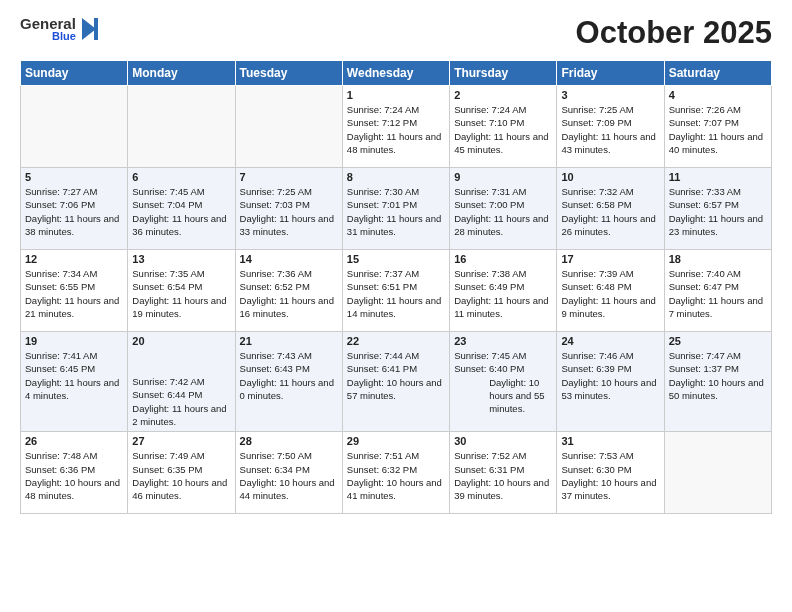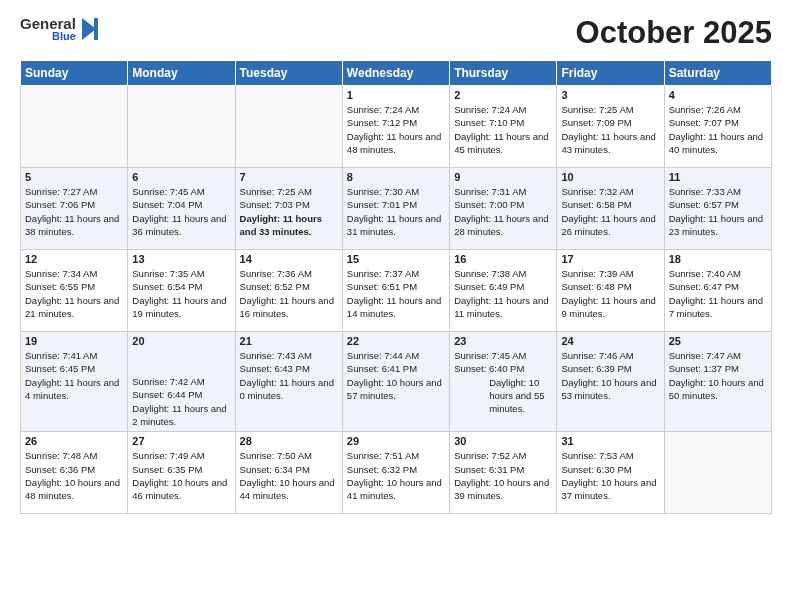--- a/index.html
+++ b/index.html
@@ -166,21 +166,21 @@
               <span style="display: block;">Sunrise: 7:45 AM</span>
               <span style="display: block;">Sunset: 7:04 PM</span>
               <span style="display: block;">Daylight: 11 hours and 36 minutes.</span>
             </div>
           </td>
           <td>
             <span class="day-number">7</span>
             <div class="day-info">
               <span style="display: block;">Sunrise: 7:25 AM</span>
               <span style="display: block;">Sunset: 7:03 PM</span>
-              <span style="display: block; font-weight: bold;">Daylight: 11 hours and 33 minutes.</span>
+              <span style="display: block;">Daylight: 11 hours and 33 minutes.</span>
             </div>
           </td>
           <td>
             <span class="day-number">8</span>
             <div class="day-info">
               <span style="display: block;">Sunrise: 7:30 AM</span>
               <span style="display: block;">Sunset: 7:01 PM</span>
               <span style="display: block;">Daylight: 11 hours and 31 minutes.</span>
             </div>
           </td>

